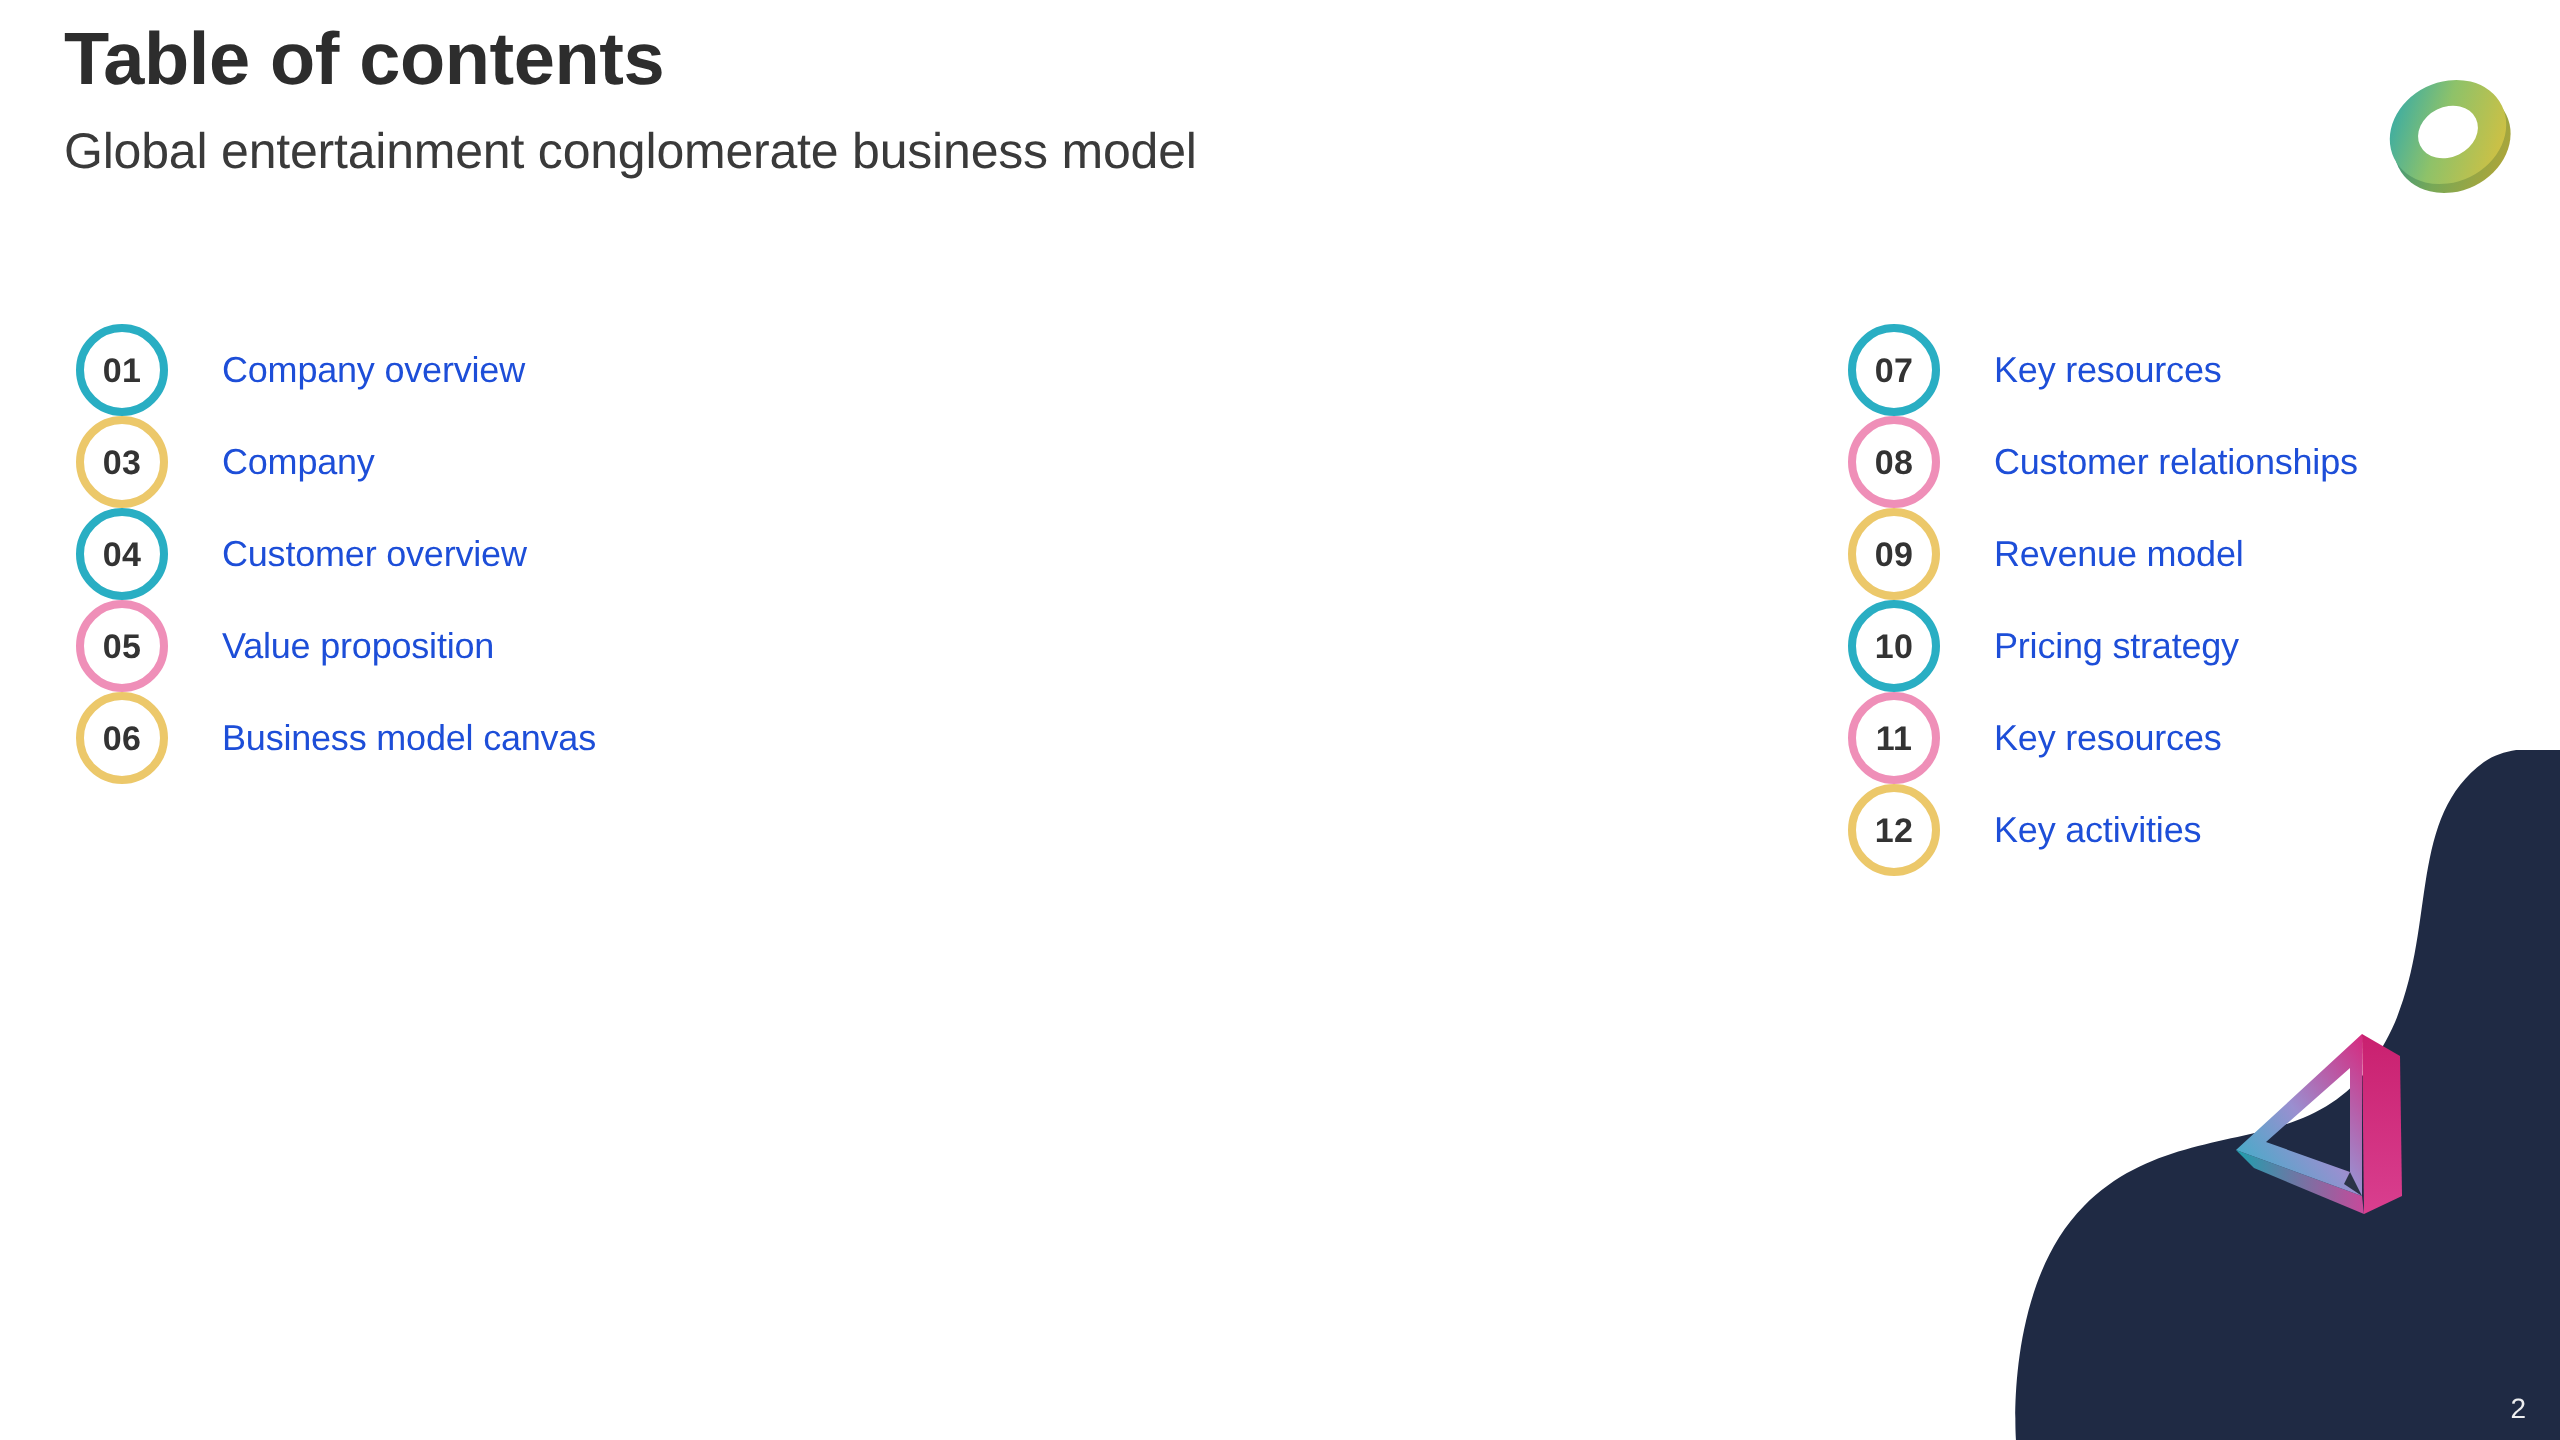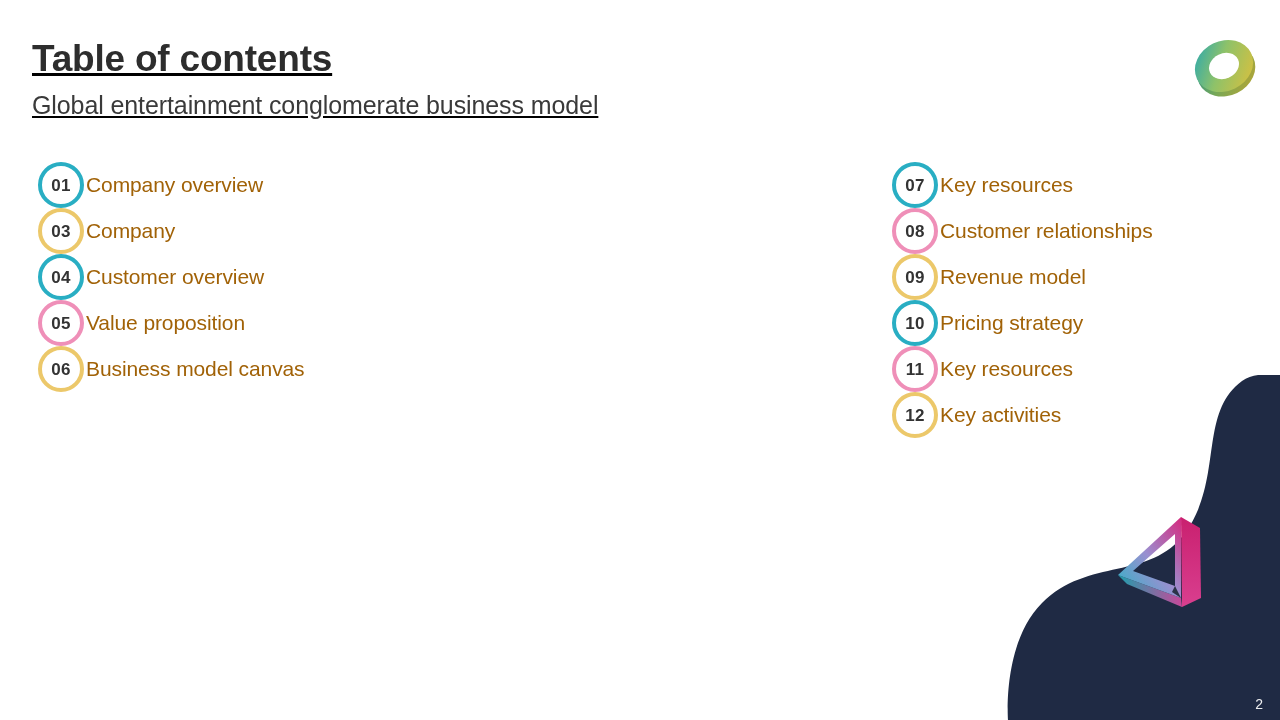--- a/index.html
+++ b/index.html
@@ -45,23 +45,22 @@
     left: 1186px;
     top: 26px;
     width: 76px;
     height: 76px;
   }
 
   
   .heading {
     position: absolute;
     left: 32px;
-    top: 36px;
+    top: 7px;
     width: 900px;
-    text-decoration: underline;
   }
   .heading h1 {
     margin: 0;
     font-size: 37px;
     line-height: 46px;
     font-weight: bold;
     color: #2d2d2d;
     letter-spacing: -0.2px;
   }
   .heading h2 {
@@ -76,20 +75,21 @@
   
   .toc {
     position: absolute;
     left: 0;
     top: 162px;
     width: 1280px;
     display: grid;
     grid-template-columns: 427px 427px 426px;
     grid-auto-rows: 92.5px;
     grid-auto-flow: column;
+    gap: 32px;
   }
   .toc-col {
     display: flex;
     flex-direction: column;
   }
   .toc-item {
     display: flex;
     align-items: center;
     height: 92.5px;
     padding-left: 38px;
@@ -115,23 +115,23 @@
     font-weight: bold;
     color: #333333;
     letter-spacing: 0.2px;
     line-height: 1;
   }
   .num-badge.teal   { border-color: #29aec3; }
   .num-badge.pink   { border-color: #ef8fb8; }
   .num-badge.yellow { border-color: #ecc86a; }
 
   .toc-label {
-    margin-left: 2px;
-    font-size: 21px;
-    color: #a16207;
+    margin-left: 27px;
+    font-size: 18px;
+    color: #1d4ed8;
     white-space: nowrap;
     letter-spacing: -0.1px;
   }
 
   
   .page-num {
     position: absolute;
     right: 17px;
     bottom: 8px;
     font-size: 14px;

